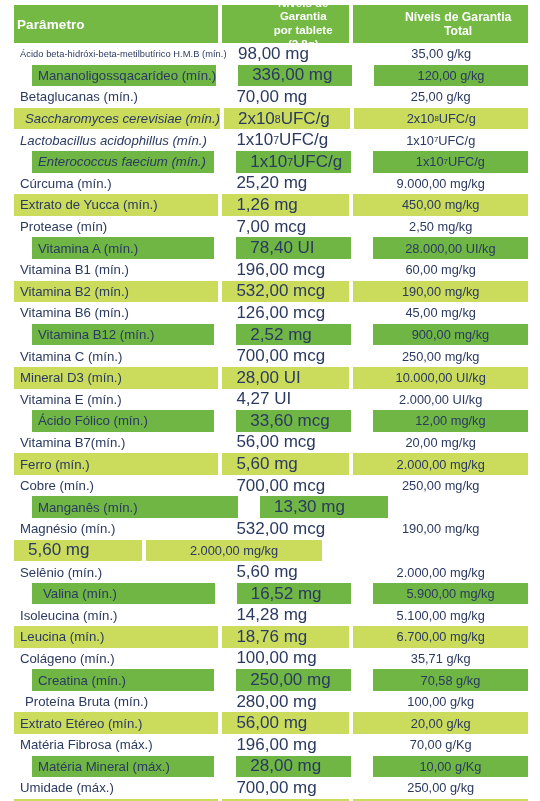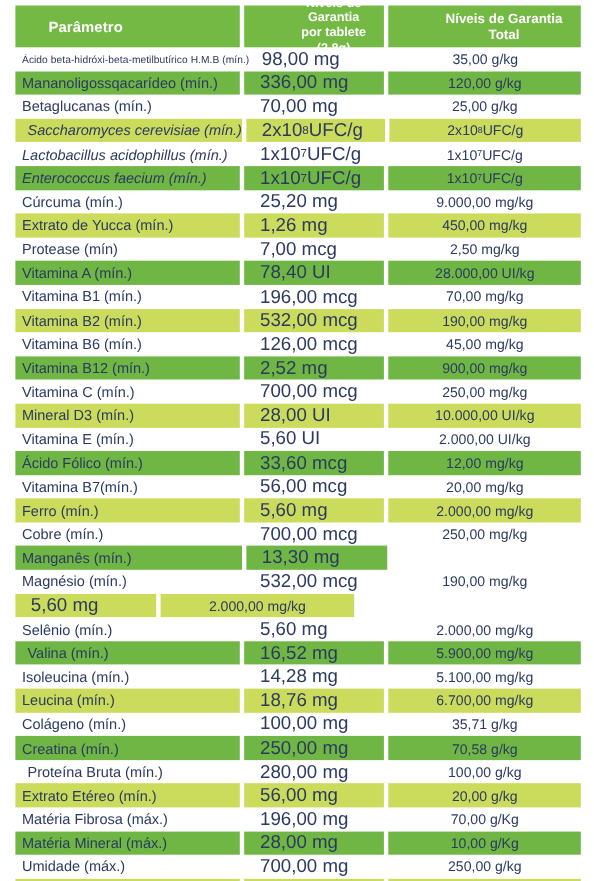--- a/index.html
+++ b/index.html
@@ -42,21 +42,21 @@
     background: #73b944;
     color: #ffffff;
     font-weight: bold;
     display: flex;
     align-items: center;
     box-sizing: border-box;
     padding-left: 35px;
   }
   .th-param {
     width: 206px;
-    padding-left: 30px;
+    padding-left: 3px;
     font-size: 13.5px;
     letter-spacing: .1px;
   }
   .th-dose {
     width: 128px;
     justify-content: center;
     text-align: center;
     font-size: 11.5px;
     line-height: 1.18;
   }
@@ -93,21 +93,21 @@
     padding-left: 14px;
     font-size: 17px;
   }
   .c-total {
     width: 176px;
     justify-content: center;
     font-size: 12.8px;
   }
 
   
-  .row.green .cell   { background: #6fb644; }
+  .row.green .cell   { background: #6fb644; margin-left: 18px; }
   .row.lime .cell    { background: #cbdb5c; }
   .row.plain .cell   { background: transparent; }
 
   
   .c-param.tiny   { font-size: 9.3px; letter-spacing: .05px; }
   .c-param.italic { font-style: italic; }
   .c-param.indent { padding-left: 11px; }
 
   sup {
     font-size: 0.62em;
@@ -208,21 +208,21 @@
           <div class="cell c-total">2,50 mg/kg</div>
         </div>
         <div class="row green">
           <div class="cell c-param">Vitamina A (mín.)</div>
           <div class="cell c-dose">78,40 UI</div>
           <div class="cell c-total">28.000,00 UI/kg</div>
         </div>
         <div class="row plain">
           <div class="cell c-param">Vitamina B1 (mín.)</div>
           <div class="cell c-dose">196,00 mcg</div>
-          <div class="cell c-total">70,00 mg/kg</div>
+          <div class="cell c-total">60,00 mg/kg</div>
         </div>
         <div class="row lime">
           <div class="cell c-param">Vitamina B2 (mín.)</div>
           <div class="cell c-dose">532,00 mcg</div>
           <div class="cell c-total">190,00 mg/kg</div>
         </div>
         <div class="row plain">
           <div class="cell c-param">Vitamina B6 (mín.)</div>
           <div class="cell c-dose">126,00 mcg</div>
           <div class="cell c-total">45,00 mg/kg</div>
@@ -237,21 +237,21 @@
           <div class="cell c-dose">700,00 mcg</div>
           <div class="cell c-total">250,00 mg/kg</div>
         </div>
         <div class="row lime">
           <div class="cell c-param">Mineral D3 (mín.)</div>
           <div class="cell c-dose">28,00 UI</div>
           <div class="cell c-total">10.000,00 UI/kg</div>
         </div>
         <div class="row plain">
           <div class="cell c-param">Vitamina E (mín.)</div>
-          <div class="cell c-dose">5,60 UI</div>
+          <div class="cell c-dose">4,27 UI</div>
           <div class="cell c-total">2.000,00 UI/kg</div>
         </div>
         <div class="row green">
           <div class="cell c-param">Ácido Fólico (mín.)</div>
           <div class="cell c-dose">33,60 mcg</div>
           <div class="cell c-total">12,00 mg/kg</div>
         </div>
         <div class="row plain">
           <div class="cell c-param">Vitamina B7(mín.)</div>
           <div class="cell c-dose">56,00 mcg</div>

